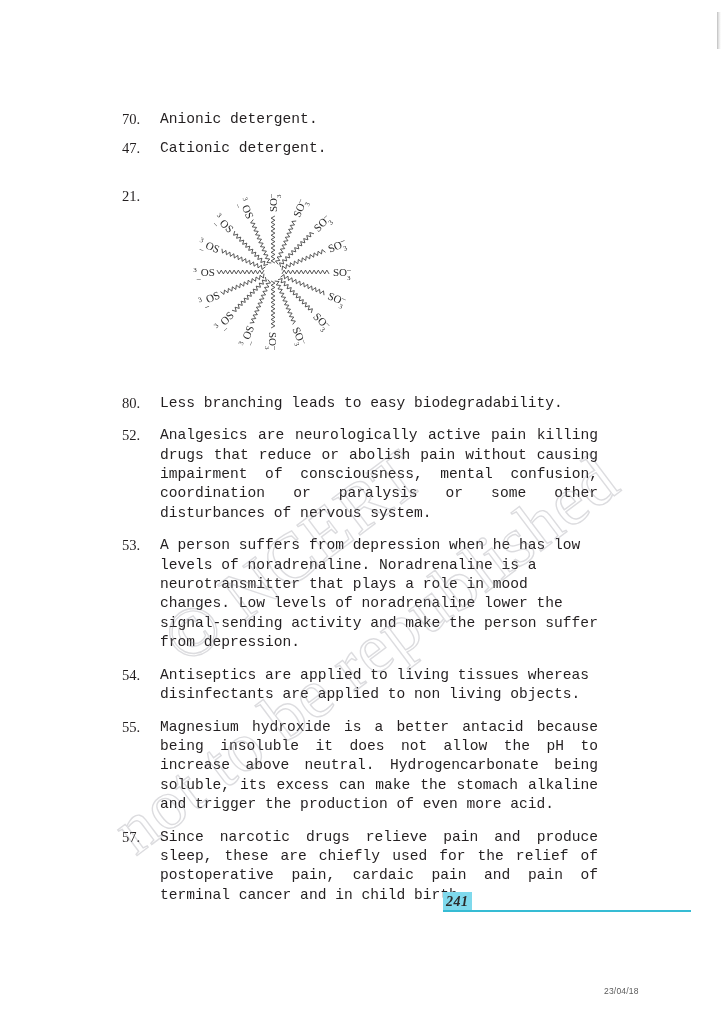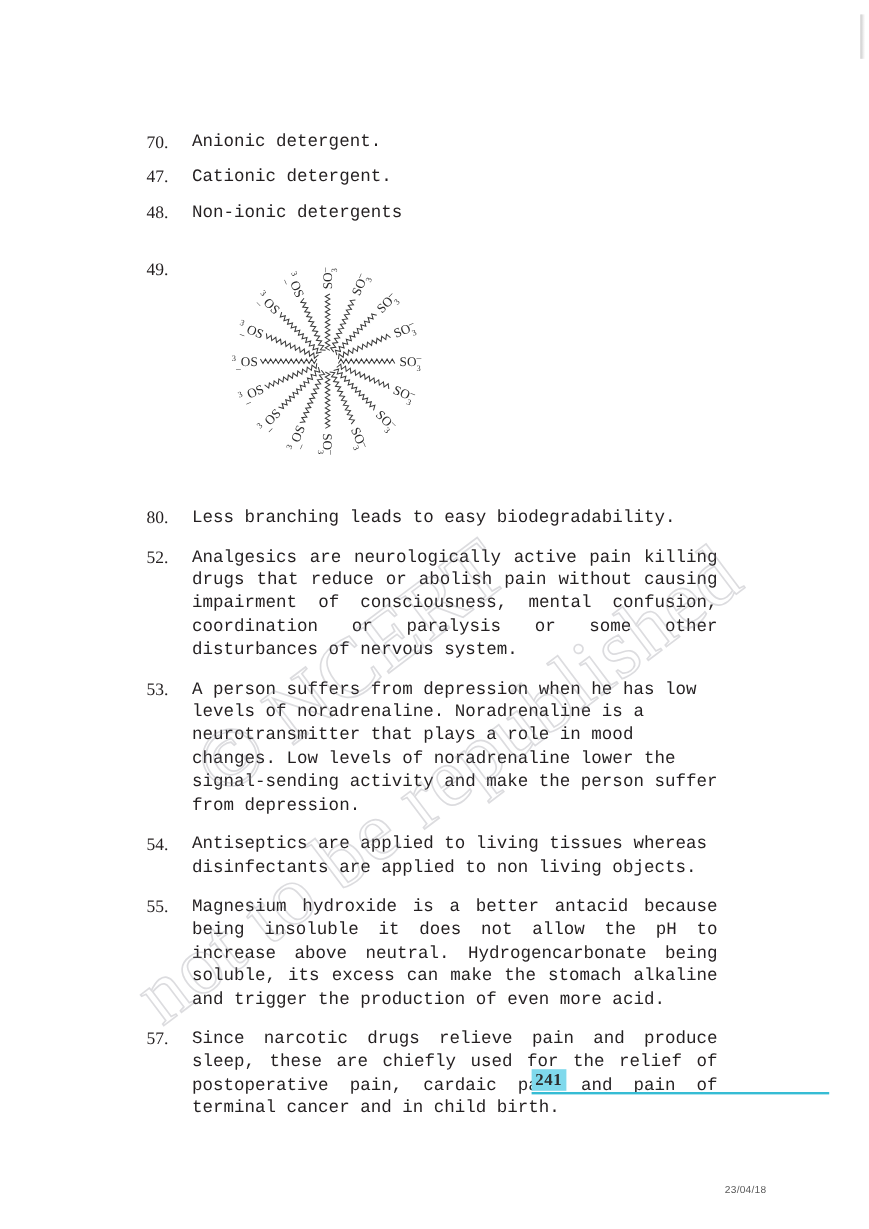--- a/index.html
+++ b/index.html
@@ -128,22 +128,23 @@
     position: absolute;
     left: 0;
     top: 19px;
     width: 248px;
     height: 2px;
     background: #36bcd4;
   }
   .footer-inner {
     position: relative;
     display: flex;
-    align-items: flex-start;
+    align-items: center;
     height: 19px;
+    font-style: italic;
   }
   .footer-pageno {
     background: #7fd9ec;
     color: #2b2b2b;
     font-family: "Liberation Serif", "DejaVu Serif", serif;
     font-size: 14px;
     font-weight: bold;
     letter-spacing: 0.5px;
     padding: 1px 3px 0 3px;
     line-height: 17px;
@@ -185,27 +186,23 @@
     <div class="qa-item tight">
       <div class="qa-num">70.</div>
       <div class="qa-text nojustify">Anionic detergent.</div>
     </div>
 
     <div class="qa-item tight">
       <div class="qa-num">47.</div>
       <div class="qa-text nojustify">Cationic detergent.</div>
     </div>
 
-    <div class="qa-item tight">
-      <div class="qa-num">48.</div>
-      <div class="qa-text nojustify">Non-ionic detergents</div>
-    </div>
 
     <div class="figure-row">
-      <div class="qa-num">49.</div>
+      <div class="qa-num">21.</div>
       <div class="figure-wrap">
         <svg class="micelle" id="micelle-svg" width="230" height="185" viewBox="0 0 230 185">
             <path d="M122.00,86.90 L124.14,83.10 L126.27,86.90 L128.41,83.10 L130.55,86.90 L132.68,83.10 L134.82,86.90 L136.95,83.10 L139.09,86.90 L141.23,83.10 L143.36,86.90 L145.50,83.10 L147.64,86.90 L149.77,83.10 L151.91,86.90 L154.05,83.10 L156.18,86.90 L158.32,83.10 L160.45,86.90 L162.59,83.10 L164.73,86.90 L166.86,83.10 L169.00,86.90" fill="none" stroke="#3a3a3a" stroke-width="0.85"></path>
             <g transform="translate(182.00,85.00) rotate(0.0)">
               <text x="0" y="4" text-anchor="middle" font-family="&quot;Liberation Serif&quot;, serif" font-size="11" fill="#2b2b2b"><tspan>SO</tspan><tspan font-size="8" baseline-shift="super">–</tspan><tspan font-size="7" baseline-shift="sub" dx="-4">3</tspan></text>
             </g>
             <path d="M120.59,90.20 L124.02,87.51 L124.54,91.83 L127.96,89.14 L128.48,93.47 L131.91,90.78 L132.43,95.10 L135.86,92.41 L136.38,96.74 L139.81,94.05 L140.33,98.38 L143.75,95.68 L144.27,100.01 L147.70,97.32 L148.22,101.65 L151.65,98.95 L152.17,103.28 L155.60,100.59 L156.12,104.92 L159.54,102.22 L160.06,106.55 L163.49,103.86 L164.01,108.19" fill="none" stroke="#3a3a3a" stroke-width="0.85"></path>
             <g transform="translate(176.75,111.41) rotate(22.5)">
               <text x="0" y="4" text-anchor="middle" font-family="&quot;Liberation Serif&quot;, serif" font-size="11" fill="#2b2b2b"><tspan>SO</tspan><tspan font-size="8" baseline-shift="super">–</tspan><tspan font-size="7" baseline-shift="sub" dx="-4">3</tspan></text>
             </g>

